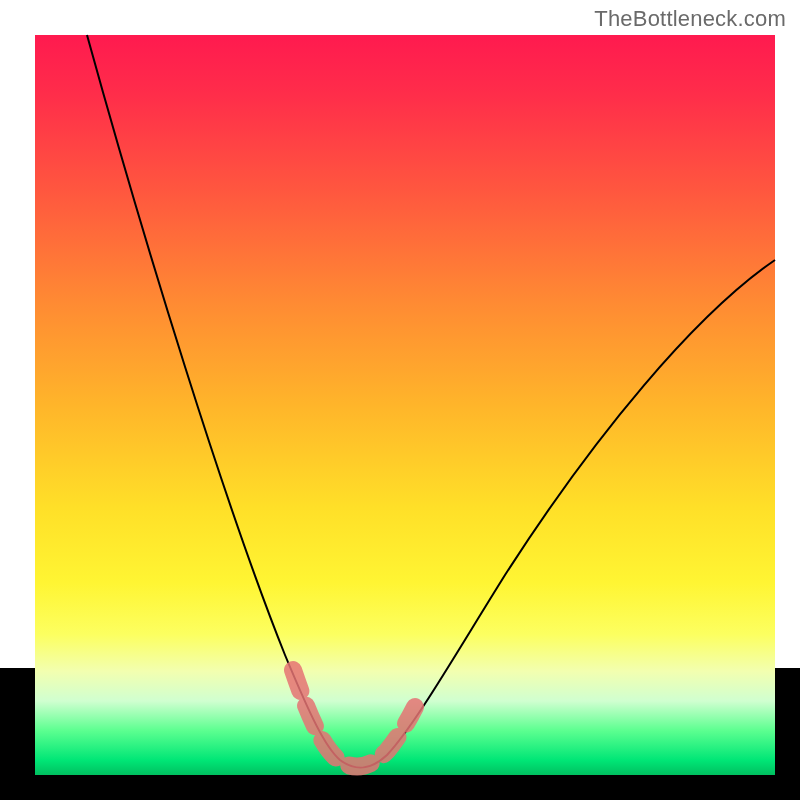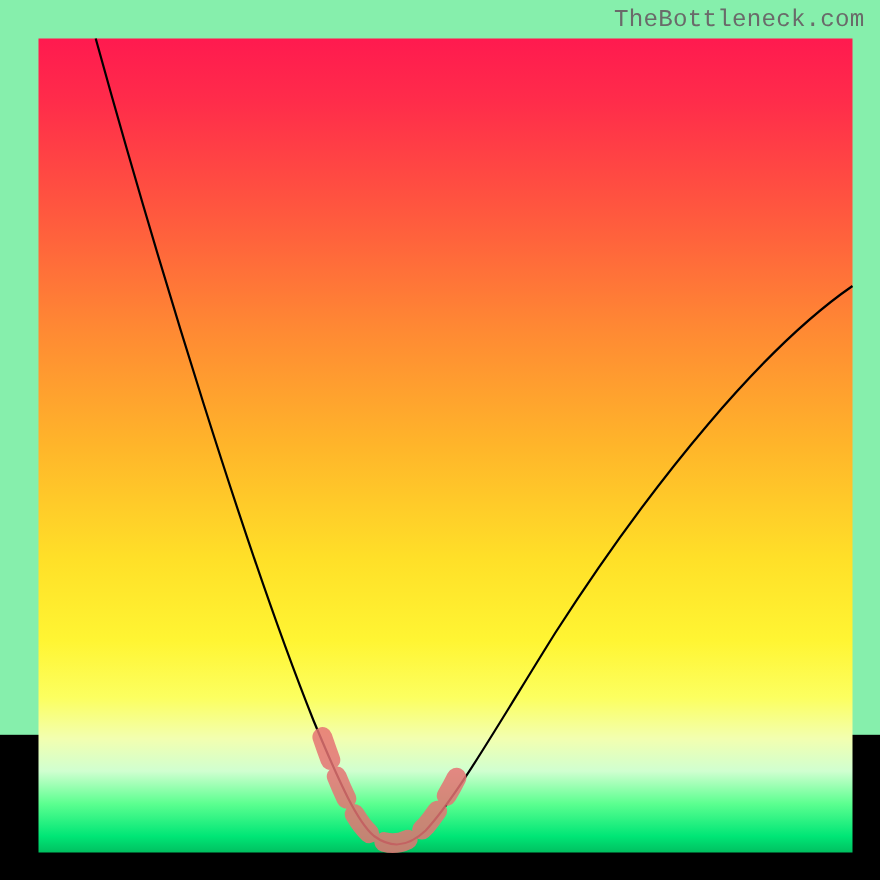--- a/index.html
+++ b/index.html
@@ -10,22 +10,21 @@
     background: #000;
     overflow: hidden;
     font-family: Arial, Helvetica, sans-serif;
   }
   .frame {
     position: absolute;
     left: 0;
     top: 0;
     width: 800px;
     height: 668px;
-    background: #86efac;
-    font-family: Liberation Mono, monospace;
+    background: #ffffff;
   }
   .plot-area {
     position: absolute;
     left: 35px;
     top: 35px;
     width: 740px;
     height: 740px;
     background: linear-gradient(to bottom,
       #ff1a4f 0%,
       #ff2d4a 8%,

